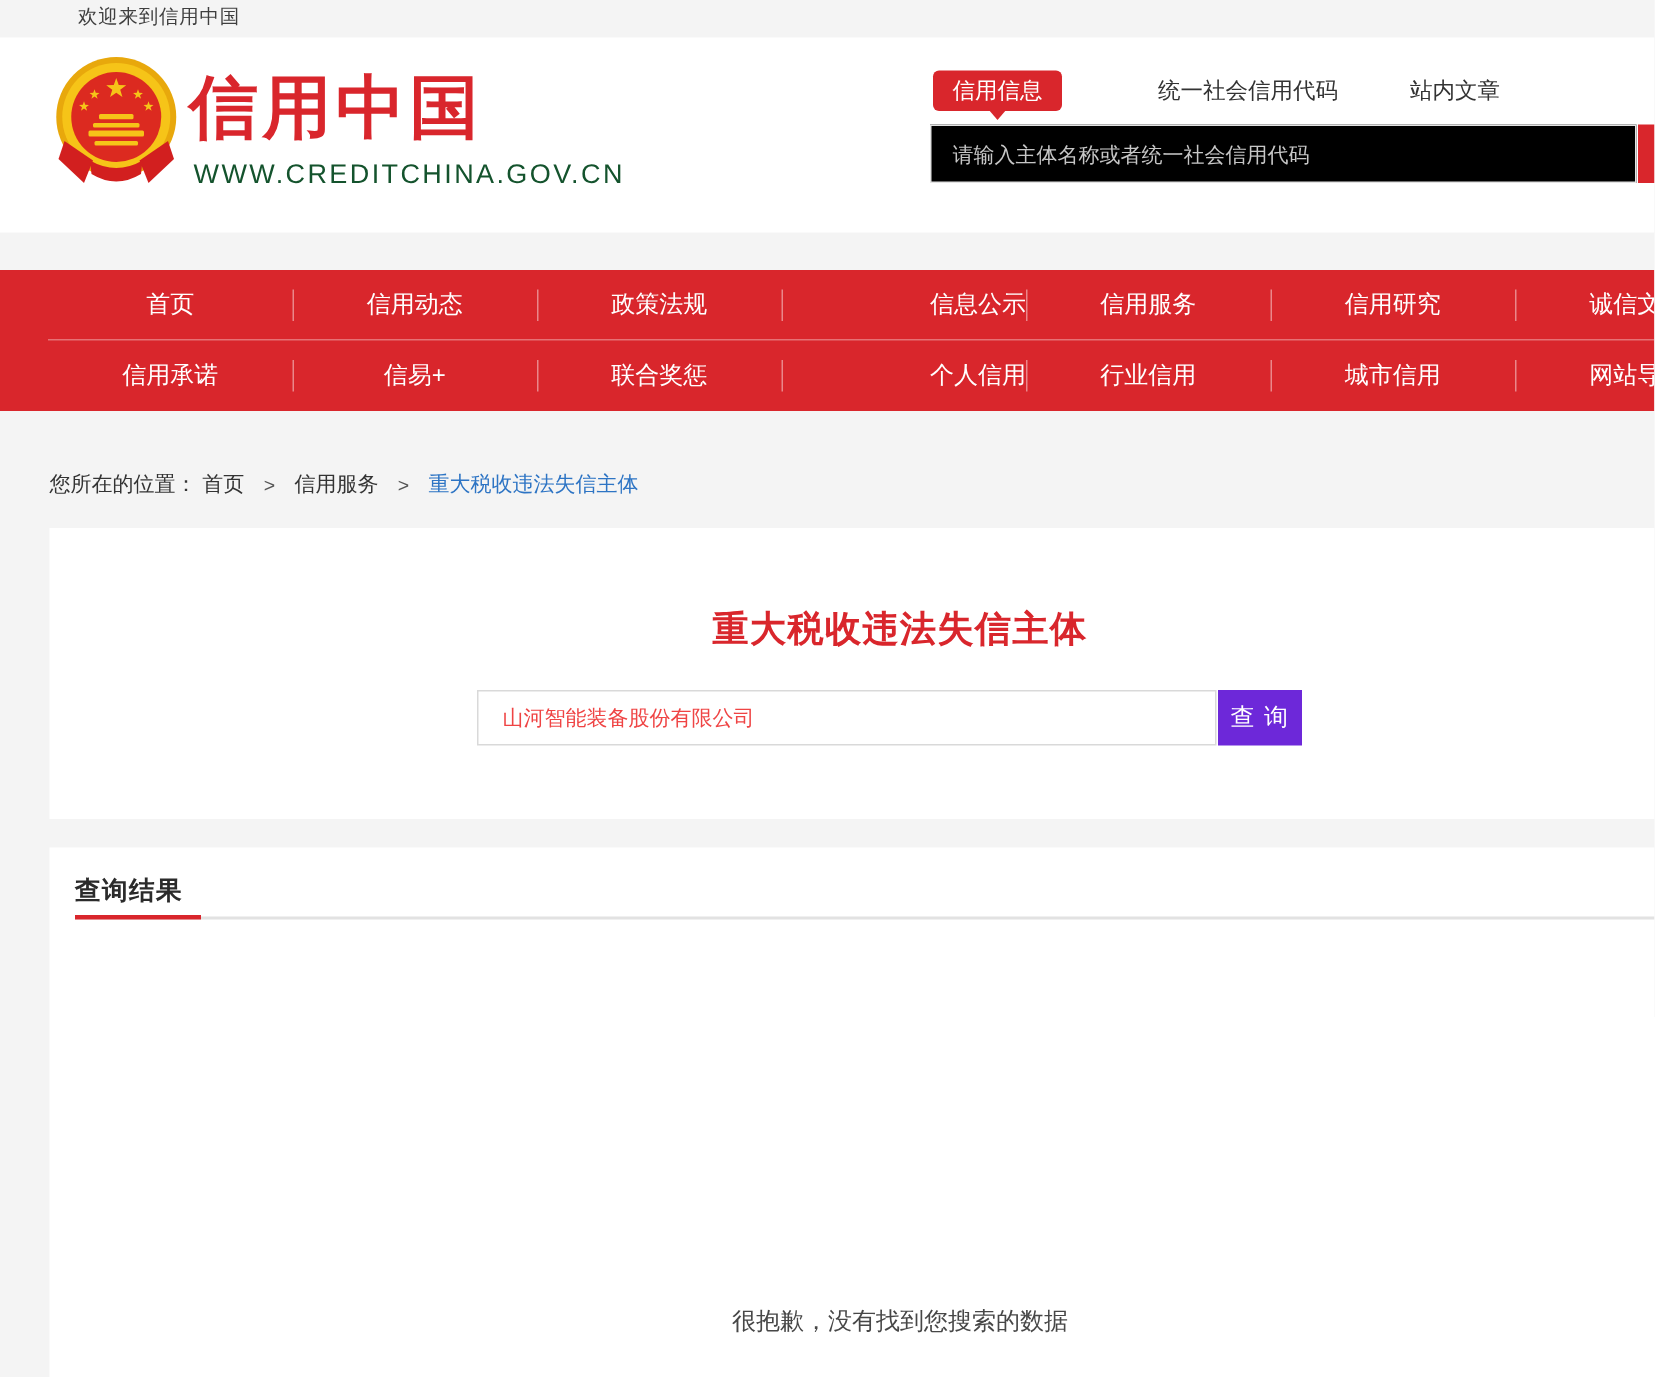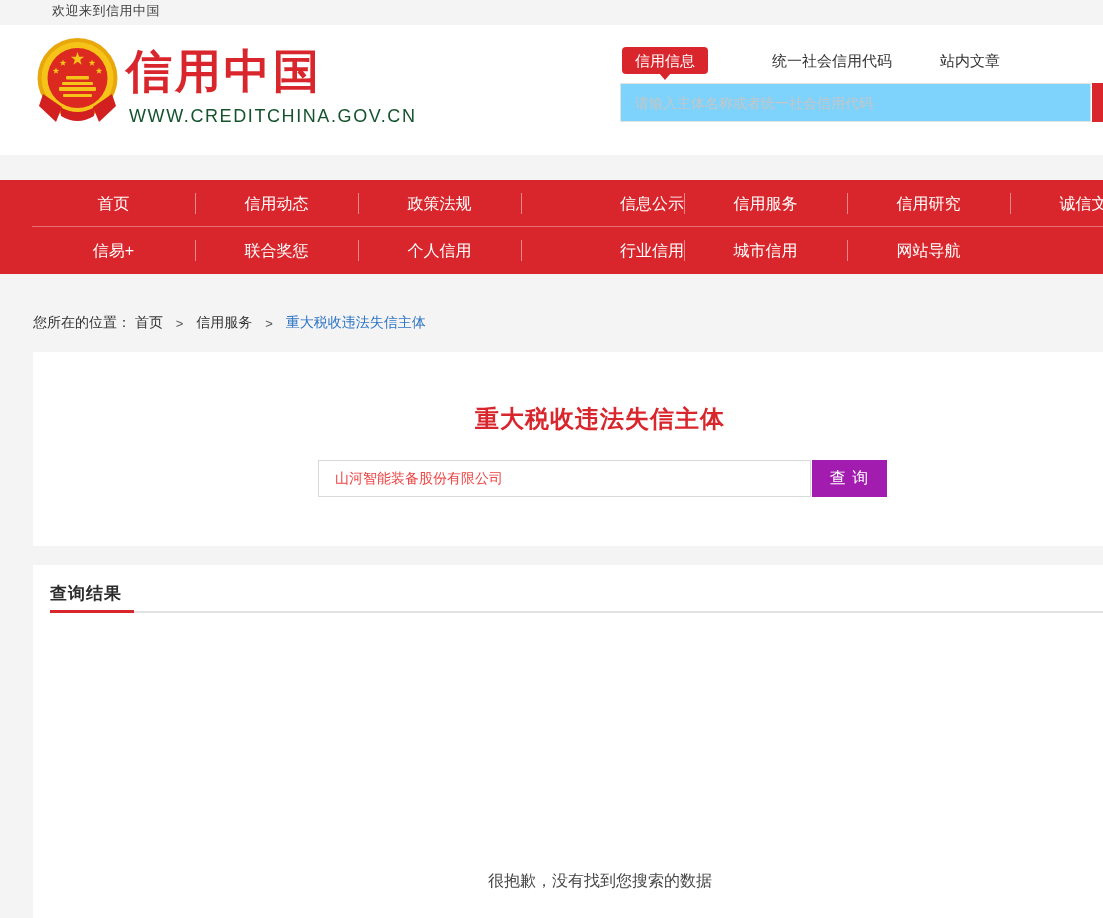--- a/index.html
+++ b/index.html
@@ -18,21 +18,21 @@
               color:#d9262c; letter-spacing:3px; }
   .siteurl { position:absolute; left:129px; top:81px; font-size:18px; color:#14532d; letter-spacing:1.6px; }
 
   .tab-active { position:absolute; left:622px; top:22px; width:86px; height:27px; background:#d9262c;
                 border-radius:4px; color:#fff; font-size:15px; text-align:center; line-height:27px; cursor:pointer; }
   .tab-arrow { position:absolute; left:50%; margin-left:-6px; bottom:-6px; width:0; height:0;
                border-left:6px solid transparent; border-right:6px solid transparent; border-top:7px solid #d9262c; }
   .tab { position:absolute; top:22px; height:27px; line-height:27px; font-size:15px; color:#333; cursor:pointer; }
   .tab2 { left:757px;margin-left:15px; } .tab3 { left:928px;margin-left:12px; }
   .hdr-input { position:absolute; left:620px; top:58px; width:471px; height:39px; border:1px solid #e3e3e3;
-               background:#7dd3fc; padding:0 14px; font-size:14px; color:#666; outline:none; }
+               background:#000000; padding:0 14px; font-size:14px; color:#666; outline:none; }
   .hdr-input::placeholder { color:#c6c6c6; }
   .hdr-btn { position:absolute; left:1092px; top:58px; width:72px; height:39px; background:#d9262c;
              border:none; cursor:pointer; }
 
   
   .nav { position:absolute; left:0; top:180px; width:100%; height:94px; background:#d9262c; }
   .nav-hdivider { position:absolute; left:32px; right:0; top:46px; height:1px; background:rgba(255,255,255,.35); }
   .nav-row { position:absolute; left:0; width:100%; height:47px; }
   .r1 { top:0; } .r2 { top:47px; }
   .nav-item { position:absolute; top:0; width:163px; height:47px; line-height:47px; text-align:center;
@@ -52,21 +52,21 @@
 
   
   .panel { position:absolute; left:33px; width:1134px; background:#fff; }
   .panel1 { top:352px; height:194px; }
   .panel2 { top:565px; height:353px; }
 
   .main-title { position:absolute; left:0; top:51px; width:100%; text-align:center; font-size:24px;
                 font-weight:bold; color:#d9262c; letter-spacing:1px; }
   .query-input { position:absolute; left:285px; top:108px; width:493px; height:37px; border:1px solid #d9d9d9;
                  padding:0 16px; font-size:14px; color:#ef4444; outline:none; }
-  .query-btn { position:absolute; left:779px; top:108px; width:75px; height:37px; background:#a21caf;
+  .query-btn { position:absolute; left:779px; top:108px; width:56px; height:37px; background:#6d28d9;
                color:#fff; font-size:16px; border:none; cursor:pointer; letter-spacing:1px; }
 
   .result-heading { position:absolute; left:17px; top:17px; font-size:17px; font-weight:bold; color:#2b2b2b;
                     letter-spacing:1px; }
   .result-rule { position:absolute; left:17px; right:0; top:46px; height:2px; background:#e2e2e2; }
   .result-rule-red { position:absolute; left:17px; top:45px; width:84px; height:3px; background:#d9262c; }
   .empty-msg { position:absolute; left:0; top:306px; width:100%; text-align:center; font-size:16px; color:#474747; }
 </style>
 </head>
 <body>
@@ -119,20 +119,21 @@
       <div class="nav-item">首页</div>
       <div class="nav-item">信用动态</div>
       <div class="nav-item">政策法规</div>
       <div class="nav-item">信息公示</div>
       <div class="nav-item">信用服务</div>
       <div class="nav-item">信用研究</div>
       <div class="nav-item">诚信文化</div>
     </div>
     <div class="nav-hdivider"></div>
     <div class="nav-row r2">
+      <div class="nav-item">信用承诺</div>
       <div class="nav-item">信易+</div>
       <div class="nav-item">联合奖惩</div>
       <div class="nav-item">个人信用</div>
       <div class="nav-item">行业信用</div>
       <div class="nav-item">城市信用</div>
       <div class="nav-item">网站导航</div>
     </div>
   </div>
 
   <div class="breadcrumb">

